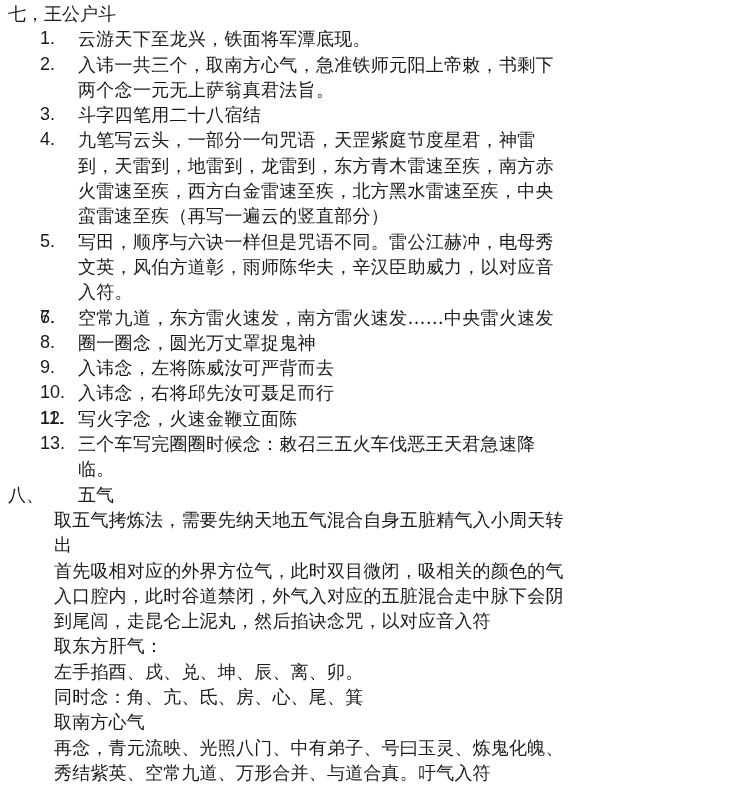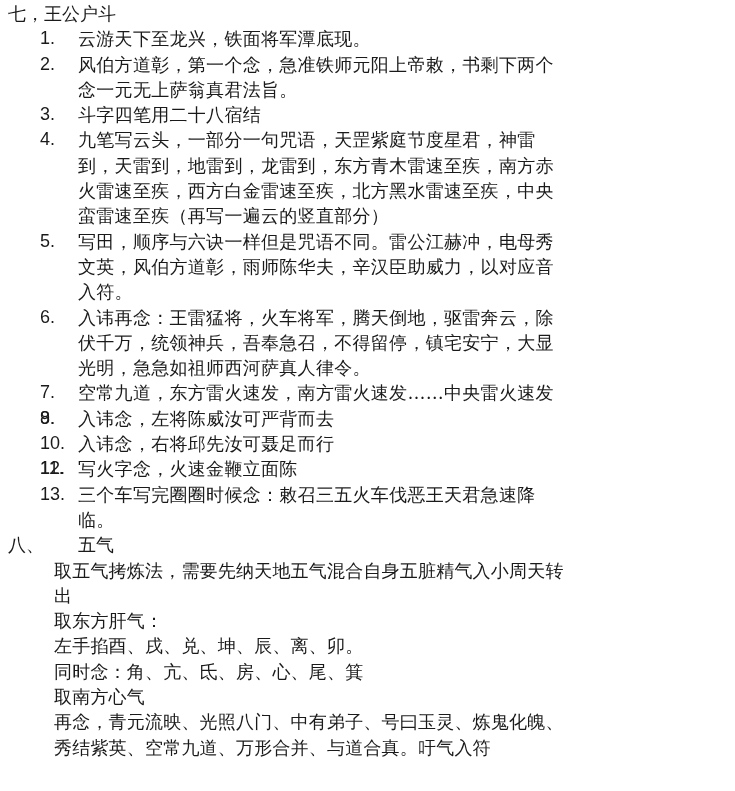--- a/index.html
+++ b/index.html
@@ -69,44 +69,44 @@
     <span class="h-num">七，</span><span>王公户斗</span>
   </div>
 
   <ol class="steps">
     <li>
         <span class="n">1.</span>
         <span class="t">云游天下至龙兴，铁面将军潭底现。</span>
       </li>
     <li>
         <span class="n">2.</span>
-        <span class="t">风伯方道彰，第一个念，急准铁师元阳上帝敕，书剩下两个念一元无上萨翁真君法旨。</span>
+        <span class="t">入讳一共三个，取南方心气，急准铁师元阳上帝敕，书剩下两个念一元无上萨翁真君法旨。</span>
       </li>
     <li>
         <span class="n">3.</span>
         <span class="t">斗字四笔用二十八宿结</span>
       </li>
     <li>
         <span class="n">4.</span>
         <span class="t">九笔写云头，一部分一句咒语，天罡紫庭节度星君，神雷到，天雷到，地雷到，龙雷到，东方青木雷速至疾，南方赤火雷速至疾，西方白金雷速至疾，北方黑水雷速至疾，中央蛮雷速至疾（再写一遍云的竖直部分）</span>
       </li>
     <li>
         <span class="n">5.</span>
         <span class="t">写田，顺序与六诀一样但是咒语不同。雷公江赫冲，电母秀文英，风伯方道彰，雨师陈华夫，辛汉臣助威力，以对应音入符。</span>
       </li>
     <li>
         <span class="n">6.</span>
-        <span class="t">入讳再念：王雷猛将，火车将军，腾天倒地，驱雷奔云，除伏千万，统领神兵，吾奉急召，不得留停，镇宅安宁，大显光明，急急如祖师西河萨真人律令。</span>
       </li>
     <li>
         <span class="n">7.</span>
         <span class="t">空常九道，东方雷火速发，南方雷火速发……中央雷火速发</span>
       </li>
     <li>
         <span class="n">8.</span>
+        <span class="t">圈一圈念，圆光万丈罩捉鬼神</span>
       </li>
     <li>
         <span class="n">9.</span>
         <span class="t">入讳念，左将陈威汝可严背而去</span>
       </li>
     <li>
         <span class="n">10.</span>
         <span class="t">入讳念，右将邱先汝可聂足而行</span>
       </li>
     <li>
@@ -120,19 +120,20 @@
         <span class="n">13.</span>
         <span class="t">三个车写完圈圈时候念：敕召三五火车伐恶王天君急速降临。</span>
       </li>
   </ol>
 
   <div class="heading h8">
     <span class="h-num">八、</span><span>五气</span>
   </div>
 
   <div class="para">取五气拷炼法，需要先纳天地五气混合自身五脏精气入小周天转出</div>
+  <div class="para">首先吸相对应的外界方位气，此时双目微闭，吸相关的颜色的气入口腔内，此时谷道禁闭，外气入对应的五脏混合走中脉下会阴到尾闾，走昆仑上泥丸，然后掐诀念咒，以对应音入符</div>
   <div class="para">取东方肝气：</div>
   <div class="para">左手掐酉、戌、兑、坤、辰、离、卯。</div>
   <div class="para">同时念：角、亢、氐、房、心、尾、箕</div>
   <div class="para">取南方心气</div>
   <div class="para">再念，青元流映、光照八门、中有弟子、号曰玉灵、炼鬼化魄、秀结紫英、空常九道、万形合并、与道合真。吁气入符</div>
 
 </div>
 
 </body></html>

